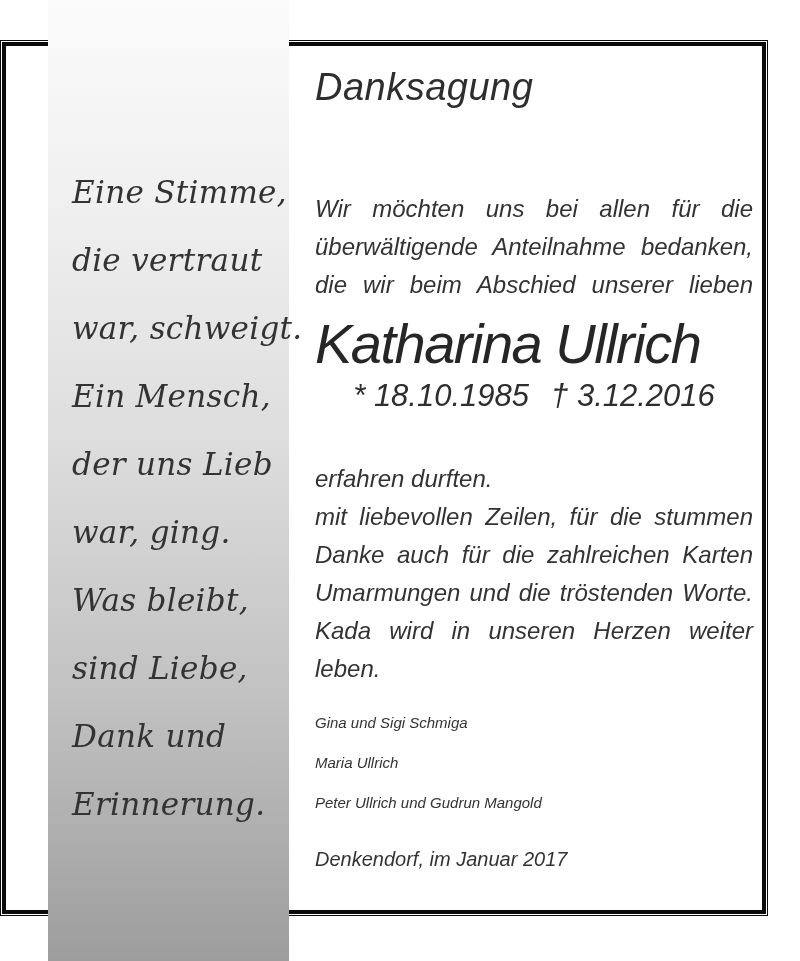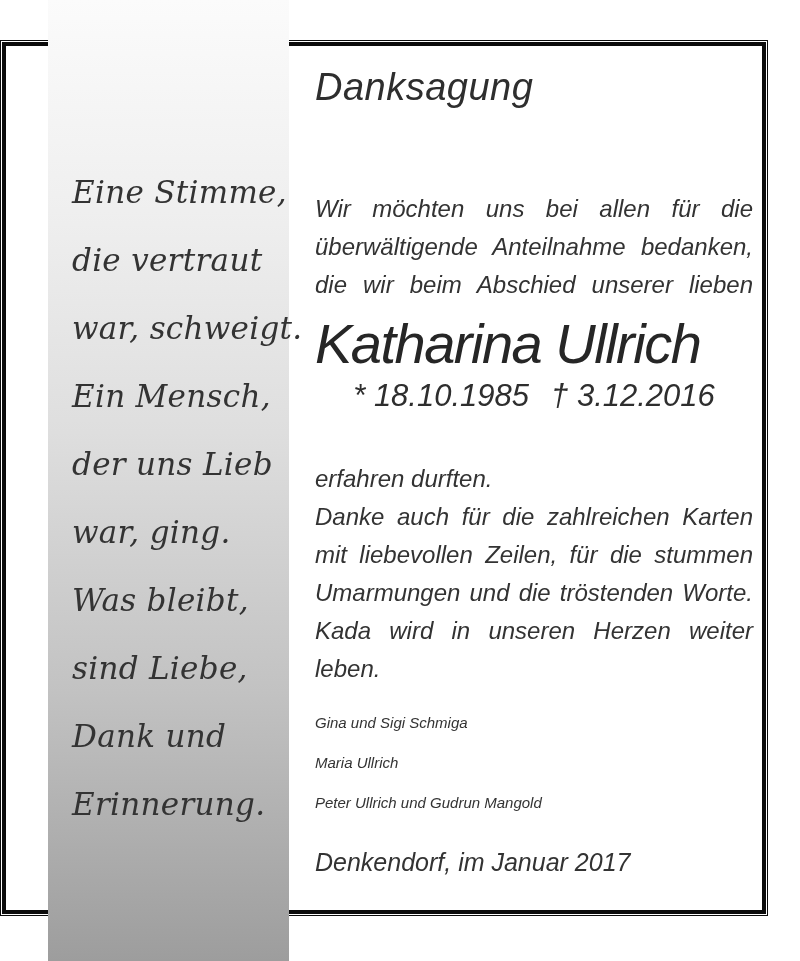--- a/index.html
+++ b/index.html
@@ -110,21 +110,21 @@
   }
 
   .mourners {
     top: 703px;
     font-size: 15px;
     line-height: 40px;
   }
 
   .placedate {
     top: 848px;
-    font-size: 25px;
+    font-size: 20px;
   }
 </style>
 </head>
 <body>
 
 <div class="stage">
 
   <div class="frame"></div>
 
   <div class="panel"></div>
@@ -152,22 +152,22 @@
 
   <div class="col name">Katharina Ullrich</div>
 
   <div class="col dates">
     <span>* 18.10.1985</span>
     <span>† 3.12.2016</span>
   </div>
 
   <div class="col para p2">
     <div class="lline">erfahren durften.</div>
+    <div class="jline">mit liebevollen Zeilen, für die stummen</div>
     <div class="jline">Danke auch für die zahlreichen Karten</div>
-    <div class="jline">mit liebevollen Zeilen, für die stummen</div>
     <div class="jline">Umarmungen und die tröstenden Worte.</div>
     <div class="jline">Kada wird in unseren Herzen weiter</div>
     <div class="lline">leben.</div>
   </div>
 
   <div class="col mourners">
     <div>Gina und Sigi Schmiga</div>
     <div>Maria Ullrich</div>
     <div>Peter Ullrich und Gudrun Mangold</div>
   </div>

